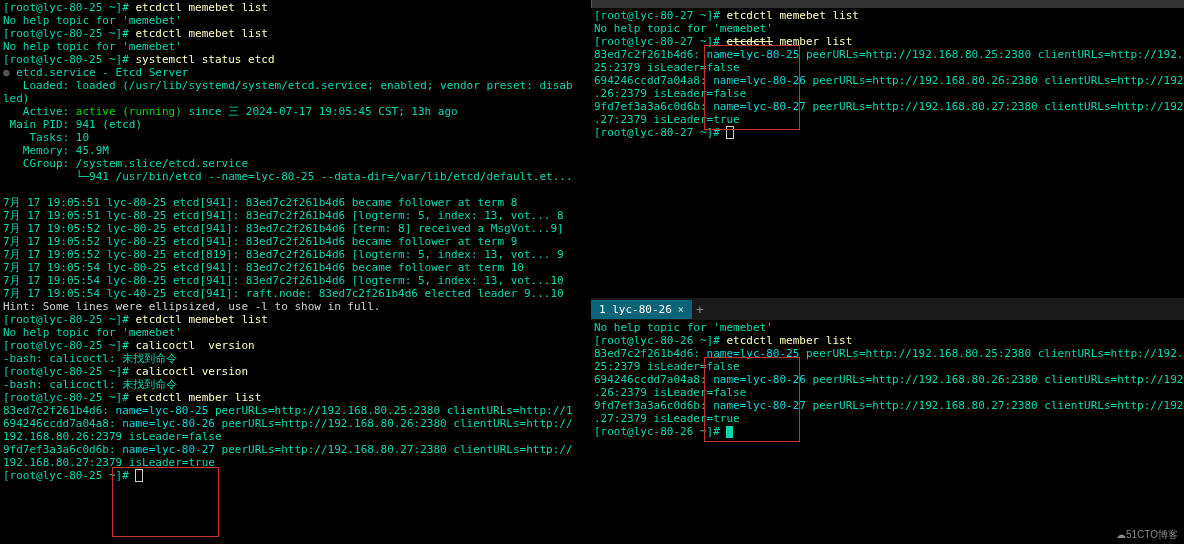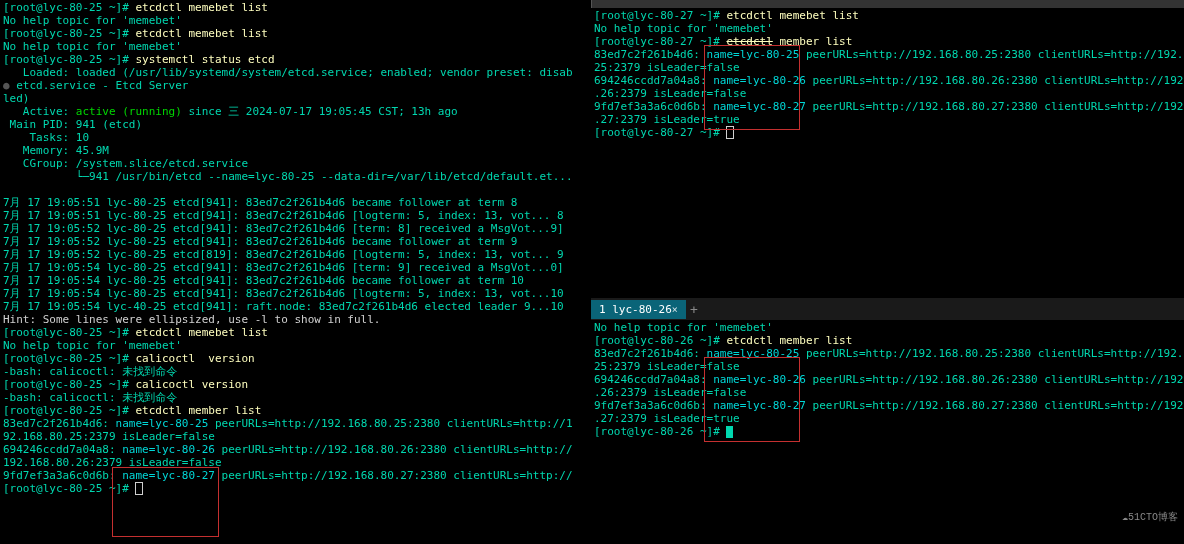--- a/index.html
+++ b/index.html
@@ -1,78 +1,77 @@
 <!DOCTYPE html>
 <html><head>
 <meta charset="utf-8">
 <style>
 html,body{margin:0;padding:0;width:1184px;height:544px;background:#333;font-family:"Consolas","Menlo",monospace;font-size:11px;line-height:13px;overflow:hidden}
 .pane{position:absolute;background:#000;overflow:hidden}
 #left{left:0;top:0;width:591px;height:544px;border-right:1px solid #555}
 #tr{left:591px;top:8px;width:593px;height:297px;border-bottom:3px solid #fef9c3}
 #br{left:591px;top:298px;width:593px;height:246px}
 .tabbar{height:22px;background:#1a1a1a;display:flex;align-items:center}
-.tab{background:#0a6478;color:#fff;padding:3px 8px;font-size:11px;display:flex;align-items:flex-start;gap:0}
+.tab{background:#0a6478;color:#fff;padding:3px 8px;font-size:11px;display:flex;align-items:flex-start;gap:6px}
 .tab .x{font-size:10px;opacity:.8}
 .content{padding:1px 3px}
 .prompt{color:#00d7af}
 .cmd{color:#ffffbf}
 .text{color:#00d7af}
 .white{color:#d0d0d0}
 .cyan{color:#00d7d7}
 .green{color:#00d700}
 .ln{white-space:pre}
 .cursor{display:inline-block;width:7px;height:12px;background:#00d7af;vertical-align:text-bottom}
 .hollow{display:inline-block;width:6px;height:11px;border:1px solid #d0d0d0;vertical-align:text-bottom}
 .bullet{color:#555}
 .box{position:absolute;border:1px solid #c53030;pointer-events:none}
-.wm{position:absolute;right:6px;bottom:20px;color:#888;font-size:10px;font-family:Liberation Mono, monospace}
+.wm{position:absolute;right:6px;bottom:3px;color:#888;font-size:10px;font-family:Liberation Sans, sans-serif}
 </style>
 </head>
 <body>
 
 <div id="left" class="pane">
  <div class="content">
   <div class="ln"><span class="prompt">[root@lyc-80-25 ~]# </span><span class="cmd">etcdctl memebet list</span></div>
   <div class="ln text">No help topic for 'memebet'</div>
   <div class="ln"><span class="prompt">[root@lyc-80-25 ~]# </span><span class="cmd">etcdctl memebet list</span></div>
   <div class="ln text">No help topic for 'memebet'</div>
   <div class="ln"><span class="prompt">[root@lyc-80-25 ~]# </span><span class="cmd">systemctl status etcd</span></div>
+  <div class="ln"><span class="bullet">● </span><span class="text">etcd.service - Etcd Server</span></div>
   <div class="ln text">   Loaded: loaded (/usr/lib/systemd/system/etcd.service; enabled; vendor preset: disab</div>
-  <div class="ln"><span class="bullet">● </span><span class="text">etcd.service - Etcd Server</span></div>
   <div class="ln text">led)</div>
   <div class="ln"><span class="text">   Active: </span><span class="green">active (running)</span><span class="text"> since 三 2024-07-17 19:05:45 CST; 13h ago</span></div>
   <div class="ln text"> Main PID: 941 (etcd)</div>
   <div class="ln text">    Tasks: 10</div>
   <div class="ln text">   Memory: 45.9M</div>
   <div class="ln text">   CGroup: /system.slice/etcd.service</div>
   <div class="ln text">           └─941 /usr/bin/etcd --name=lyc-80-25 --data-dir=/var/lib/etcd/default.et...</div>
   <div class="ln">&nbsp;</div>
   <div class="ln text">7月 17 19:05:51 lyc-80-25 etcd[941]: 83ed7c2f261b4d6 became follower at term 8</div>
   <div class="ln text">7月 17 19:05:51 lyc-80-25 etcd[941]: 83ed7c2f261b4d6 [logterm: 5, index: 13, vot... 8</div>
   <div class="ln text">7月 17 19:05:52 lyc-80-25 etcd[941]: 83ed7c2f261b4d6 [term: 8] received a MsgVot...9]</div>
   <div class="ln text">7月 17 19:05:52 lyc-80-25 etcd[941]: 83ed7c2f261b4d6 became follower at term 9</div>
   <div class="ln text">7月 17 19:05:52 lyc-80-25 etcd[819]: 83ed7c2f261b4d6 [logterm: 5, index: 13, vot... 9</div>
-  <div class="ln text">7月 17 19:05:54 lyc-80-25 etcd[941]: 83ed7c2f261b4d6 [term: 9] received a MsgVot...0]</div>
   <div class="ln text">7月 17 19:05:54 lyc-80-25 etcd[941]: 83ed7c2f261b4d6 became follower at term 10</div>
   <div class="ln text">7月 17 19:05:54 lyc-80-25 etcd[941]: 83ed7c2f261b4d6 [logterm: 5, index: 13, vot...10</div>
   <div class="ln text">7月 17 19:05:54 lyc-40-25 etcd[941]: raft.node: 83ed7c2f261b4d6 elected leader 9...10</div>
   <div class="ln white">Hint: Some lines were ellipsized, use -l to show in full.</div>
   <div class="ln"><span class="prompt">[root@lyc-80-25 ~]# </span><span class="cmd">etcdctl memebet list</span></div>
   <div class="ln text">No help topic for 'memebet'</div>
   <div class="ln"><span class="prompt">[root@lyc-80-25 ~]# </span><span class="cmd">calicoctl  version</span></div>
   <div class="ln text">-bash: calicoctl: 未找到命令</div>
   <div class="ln"><span class="prompt">[root@lyc-80-25 ~]# </span><span class="cmd">calicoctl version</span></div>
   <div class="ln text">-bash: calicoctl: 未找到命令</div>
   <div class="ln"><span class="prompt">[root@lyc-80-25 ~]# </span><span class="cmd">etcdctl member list</span></div>
   <div class="ln"><span class="text">83ed7c2f261b4d6: </span><span class="cyan">name=lyc-80-25 </span><span class="text">peerURLs=http://192.168.80.25:2380 clientURLs=http://1</span></div>
-  <div class="ln"><span class="text">92.168.80.25:2379</span><span class="text"> isLeader=false</span></div>
   <div class="ln"><span class="text">694246ccdd7a04a8: </span><span class="cyan">name=lyc-80-26 </span><span class="text">peerURLs=http://192.168.80.26:2380 clientURLs=http://</span></div>
   <div class="ln text">192.168.80.26:2379 isLeader=false</div>
   <div class="ln"><span class="text">9fd7ef3a3a6c0d6b: </span><span class="cyan">name=lyc-80-27 </span><span class="text">peerURLs=http://192.168.80.27:2380 clientURLs=http://</span></div>
+  <div class="ln text">192.168.80.27:2379 isLeader=true</div>
   <div class="ln"><span class="prompt">[root@lyc-80-25 ~]# </span><span class="hollow"></span></div>
  </div>
  <div class="box" style="left:112px;top:467px;width:105px;height:68px"></div>
 </div>
 
 <div id="tr" class="pane">
  <div class="content">
   <div class="ln"><span class="prompt">[root@lyc-80-27 ~]# </span><span class="cmd">etcdctl memebet list</span></div>
   <div class="ln text">No help topic for 'memebet'</div>
   <div class="ln"><span class="prompt">[root@lyc-80-27 ~]# </span><span class="cmd" style="text-decoration:line-through">etcdctl</span><span class="cmd"> member list</span></div>

